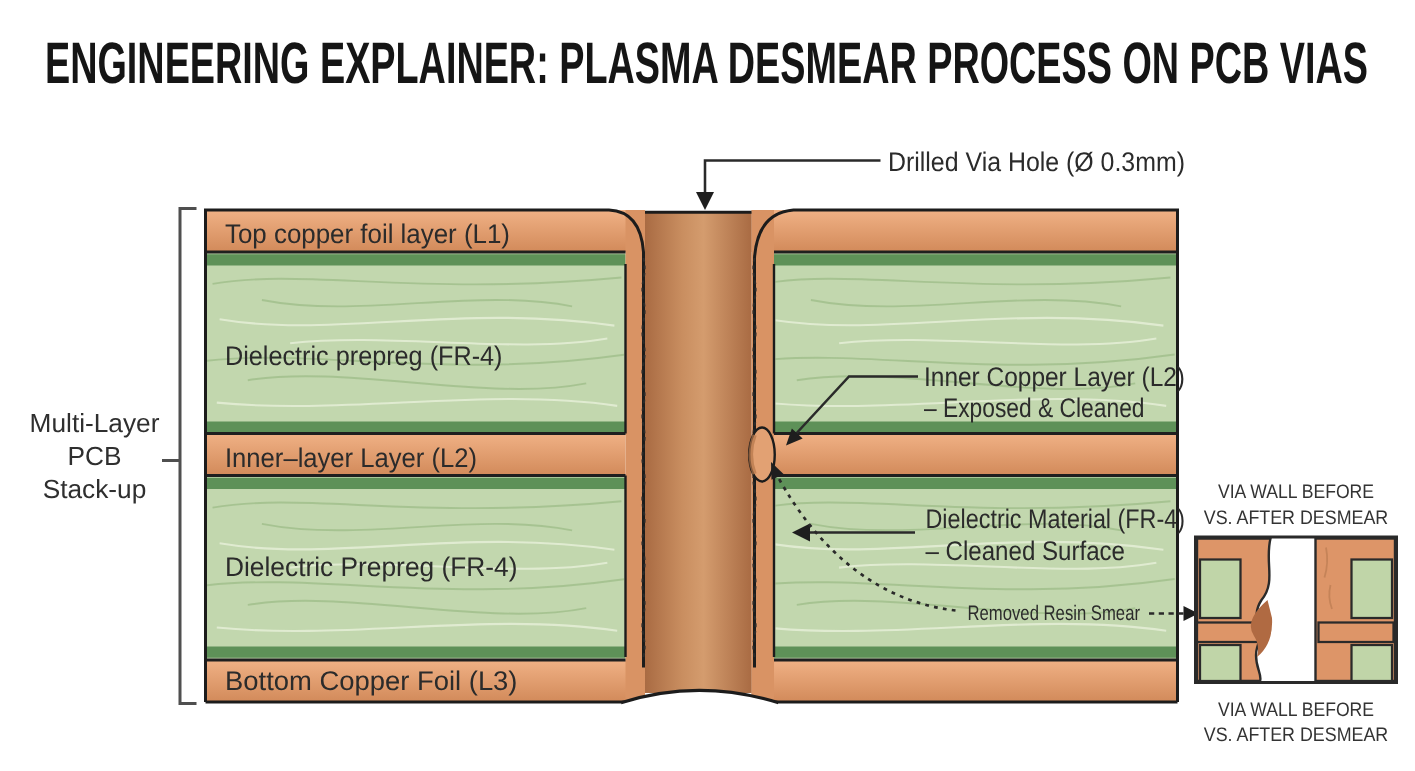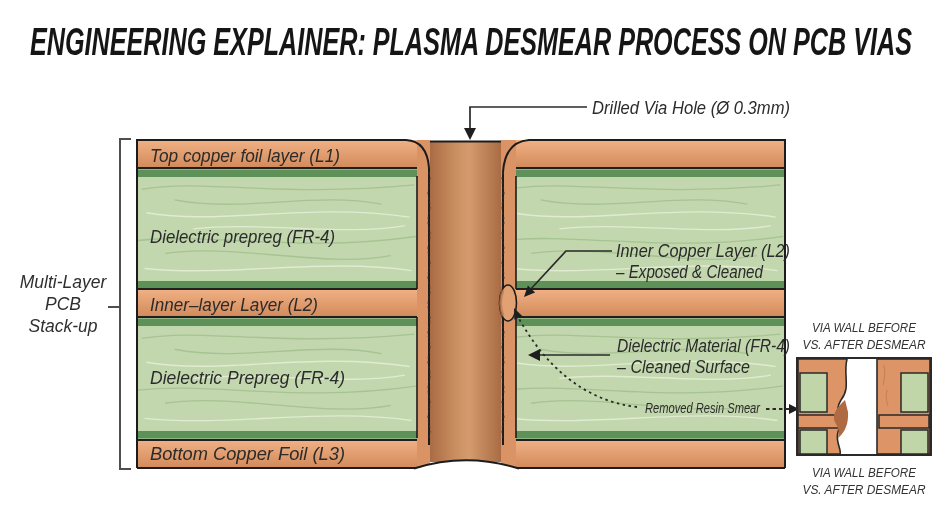--- a/index.html
+++ b/index.html
@@ -1,17 +1,17 @@
 <!DOCTYPE html>
 <html><head>
 <meta charset="utf-8">
 <style>
   html,body { margin:0; padding:0; background:#ffffff; }
   .canvas { position:relative; width:943px; height:514px; background:#ffffff; overflow:hidden;
-            font-family:"Liberation Sans", sans-serif;font-style:italic; }
+            font-family:"Liberation Sans", sans-serif; }
   svg { display:block; }
   .title   { font-family:"Liberation Sans", sans-serif; font-weight:bold; font-size:39px; fill:#151515; }
   .lbl     { font-family:"Liberation Sans", sans-serif; font-size:18px; fill:#2b2b2b; }
   .lbl-sm  { font-family:"Liberation Sans", sans-serif; font-size:14px; fill:#2b2b2b; }
   .cap     { font-family:"Liberation Sans", sans-serif; font-size:13px; fill:#333333; }
   .stack   { font-family:"Liberation Sans", sans-serif; font-size:17.5px; fill:#2f2f2f; }
   .ln      { stroke:#2a2a2a; stroke-width:1.7; fill:none; }
   .ln-dot  { stroke:#2a2a2a; stroke-width:1.8; fill:none; stroke-dasharray:2.5 3.5; }
   .ln-dash { stroke:#2a2a2a; stroke-width:1.8; fill:none; stroke-dasharray:3.5 3; }
   .arrowhd { fill:#1e1e1e; stroke:none; }

